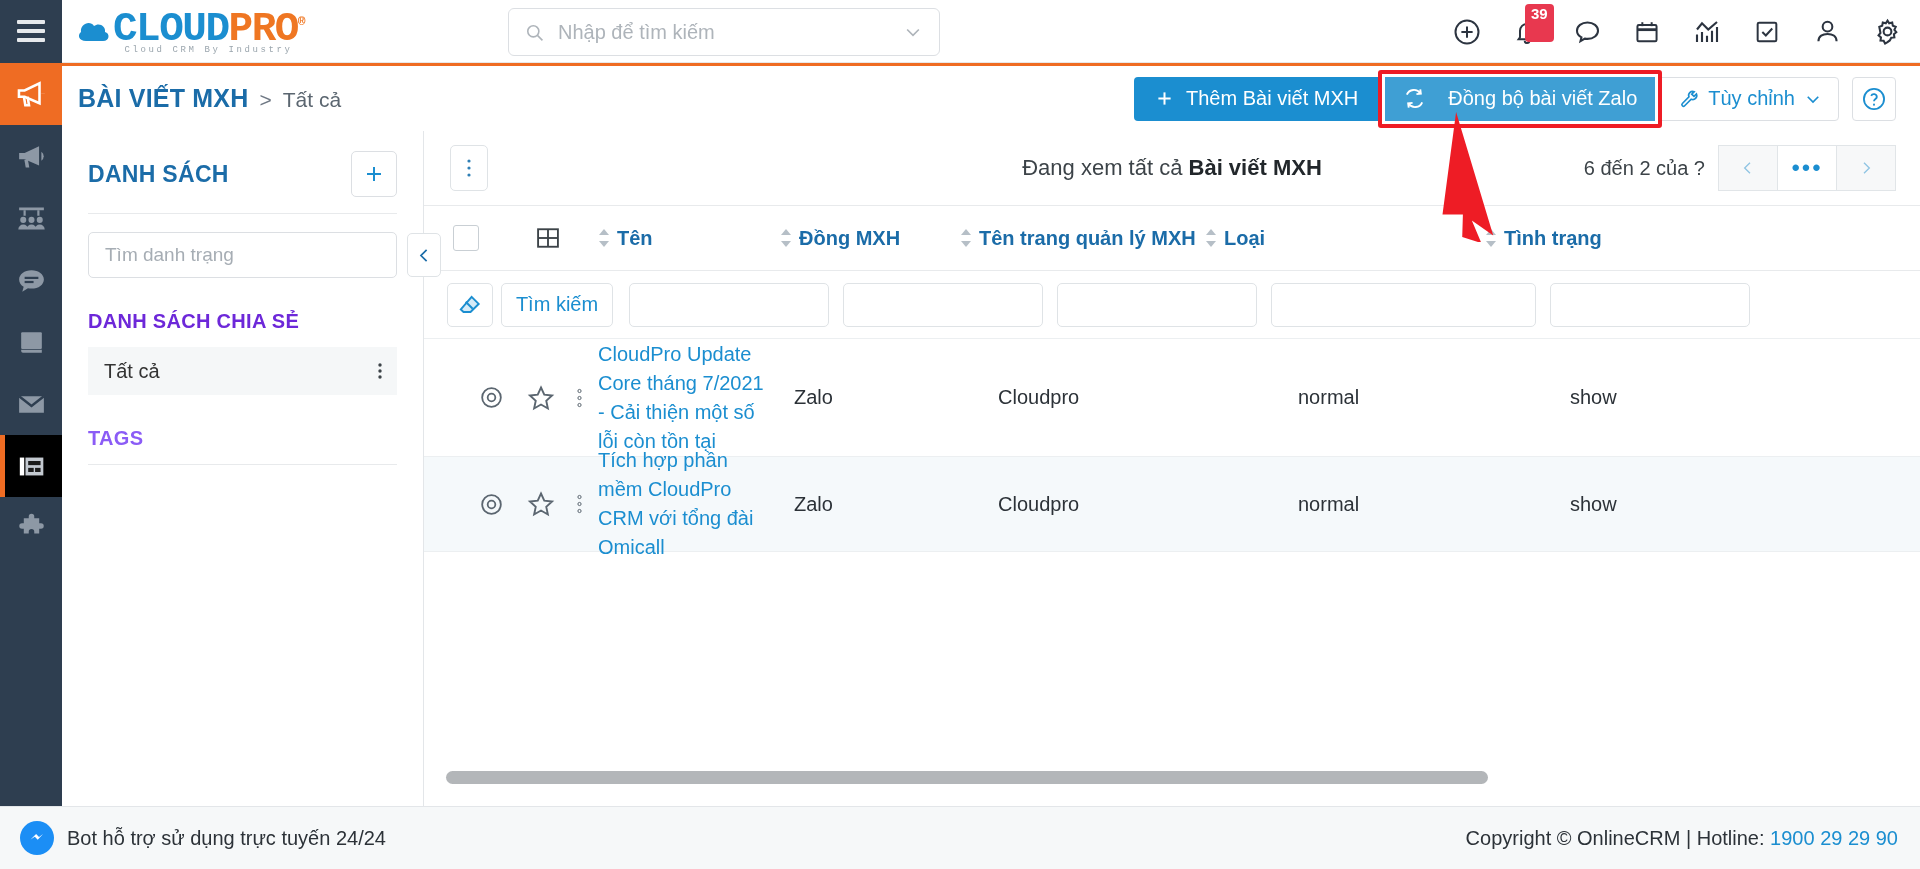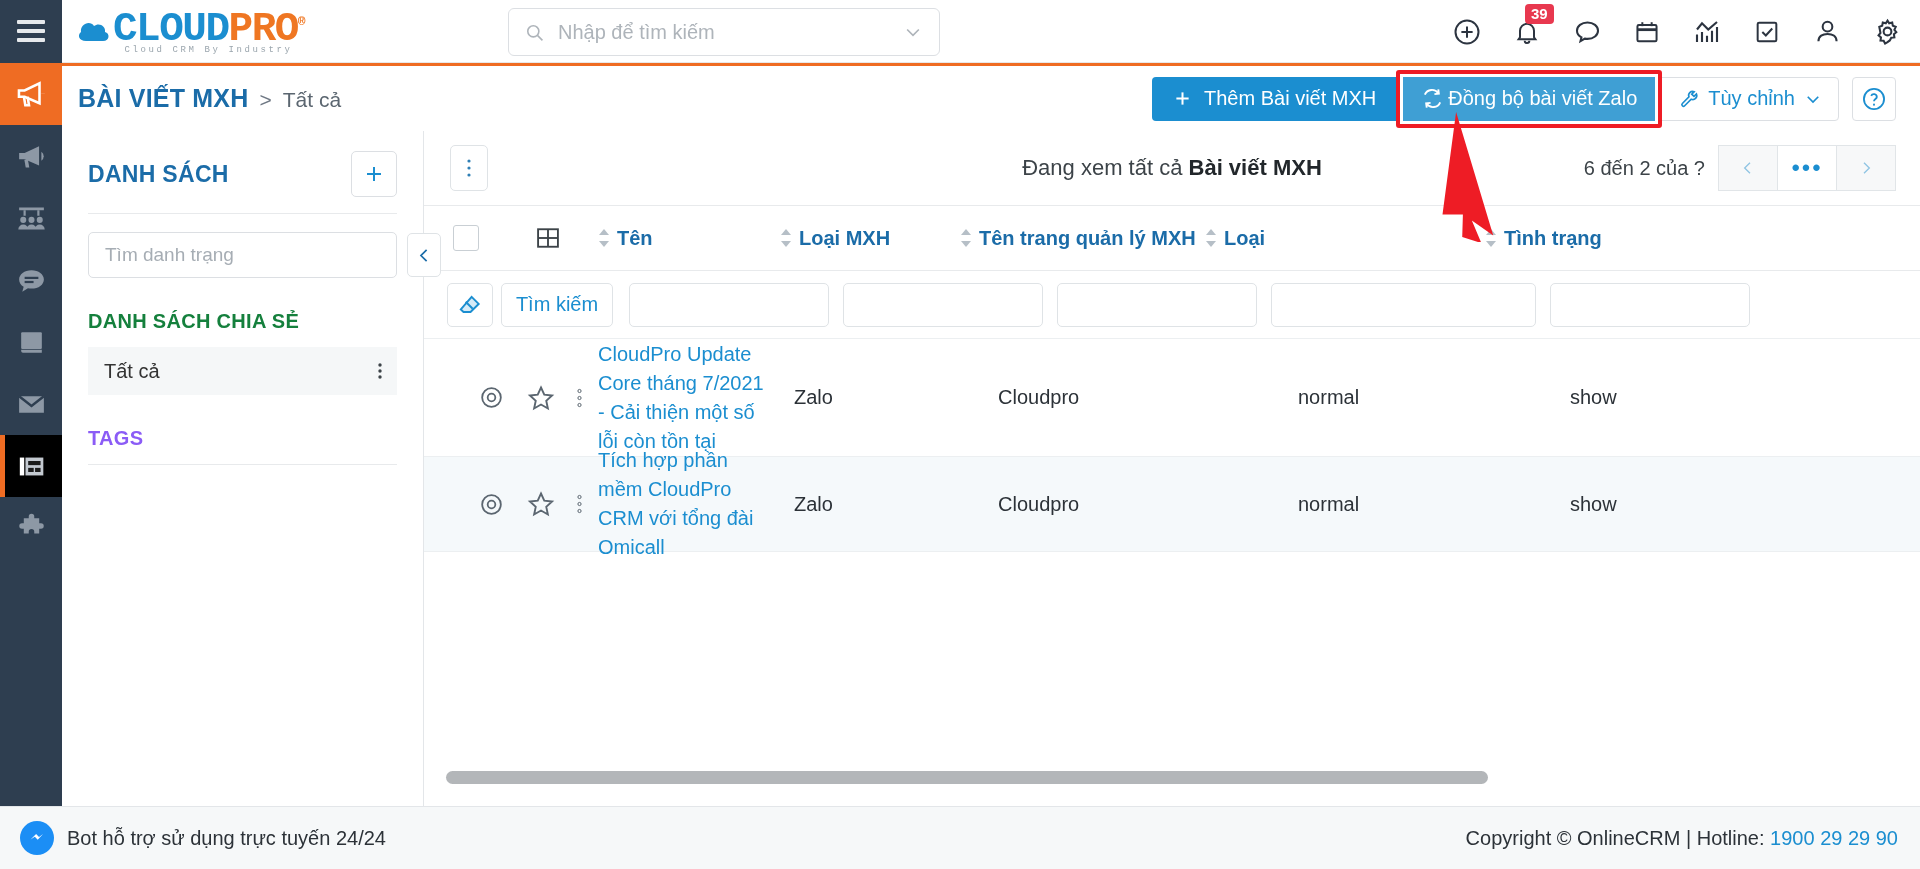--- a/index.html
+++ b/index.html
@@ -37,21 +37,21 @@
     display: flex; align-items: center; padding: 0 16px; cursor: text;
   }
   .search-box .mag { width: 19px; height: 19px; flex: 0 0 auto; }
   .search-placeholder { margin-left: 14px; font-size: 20px; color: #aeb4ba; flex: 1; }
   .search-caret { width: 20px; height: 20px; }
 
   .hdr-icons { position: absolute; right: 18px; top: 0; height: 63px; display: flex; align-items: center; gap: 30px; }
   .hdr-icon { position: relative; width: 30px; height: 30px; cursor: pointer; display: flex; align-items: center; justify-content: center; }
   .badge {
     position: absolute; top: -13px; left: 13px; background: #e8384f; color: #fff;
-    font-size: 15px; font-weight: bold; border-radius: 4px; padding: 1px 6px 2px; line-height: 1.15;
+    font-size: 15px; font-weight: bold; border-radius: 4px; padding: 1px 6px 20px; line-height: 1.15;
   }
 
   
   .rail {
     position: absolute; left: 0; top: 63px; width: 62px; height: 743px;
     background: #2e3e50; display: flex; flex-direction: column; align-items: center;
   }
   .rail-item { width: 62px; height: 62px; display: flex; align-items: center; justify-content: center; cursor: pointer; position: relative; }
   .rail-item.active-orange { background: #ef6c23; }
   .rail-item.active-dark { background: #000000; }
@@ -70,21 +70,21 @@
   .act-group { position: absolute; right: 24px; display: flex; align-items: center; }
   .btn-add {
     height: 44px; background: #1b8ed0; color: #fff; border: none; border-radius: 4px 0 0 4px;
     font-size: 20px; padding: 0 20px; display: flex; align-items: center; gap: 11px;
     cursor: pointer; font-family: inherit; white-space: nowrap;
   }
   .sync-wrap { position: relative; padding: 7px; }
   .sync-hl { position: absolute; inset: 0; border: 4px solid #ee1c25; border-radius: 3px; pointer-events: none; }
   .btn-sync {
     height: 44px; background: #3f9fd4; color: #fff; border: none;
-    font-size: 20px; padding: 0 18px; display: flex; align-items: center; gap: 4px;
+    font-size: 20px; padding: 0 18px; display: flex; align-items: center; gap: 22px;
     cursor: pointer; font-family: inherit; white-space: nowrap;
   }
   .btn-custom {
     height: 44px; background: #fff; color: #1b8ed0; border: 1px solid #dcdfe3; border-radius: 0 4px 4px 0;
     font-size: 20px; padding: 0 16px; display: flex; align-items: center; gap: 9px;
     cursor: pointer; font-family: inherit; white-space: nowrap; margin-left: -1px;
   }
   .btn-help {
     width: 44px; height: 44px; background: #fff; color: #1b8ed0; border: 1px solid #dcdfe3; border-radius: 4px;
     display: flex; align-items: center; justify-content: center; margin-left: 13px; cursor: pointer;
@@ -99,21 +99,21 @@
   .lp-title { font-size: 23px; font-weight: bold; color: #1b6ca8; letter-spacing: .3px; }
   .lp-add {
     width: 46px; height: 46px; border: 1px solid #dcdfe3; border-radius: 5px; background: #fff;
     display: flex; align-items: center; justify-content: center; cursor: pointer;
   }
   .lp-rule { margin: 16px 26px 0; border-top: 1px solid #e8eaec; }
   .lp-search {
     margin: 18px 26px 0; height: 46px; border: 1px solid #dcdfe3; border-radius: 5px;
     display: flex; align-items: center; padding: 0 16px; font-size: 19px; color: #a6adb4; cursor: text;
   }
-  .lp-section { margin: 32px 26px 0; font-size: 20px; font-weight: bold; color: #15803d; letter-spacing: .3px; }
+  .lp-section { margin: 32px 26px 0; font-size: 20px; font-weight: bold; color: #6d28d9; letter-spacing: .3px; }
   .lp-item {
     margin: 14px 26px 0; height: 48px; background: #f5f7f8; display: flex; align-items: center;
     justify-content: space-between; padding: 0 14px 0 16px; font-size: 20px; color: #333; cursor: pointer;
   }
   .lp-tags { margin: 32px 26px 0; font-size: 20px; font-weight: bold; color: #8b5cf6; letter-spacing: .3px; }
   .lp-tags-rule { margin: 14px 26px 0; border-top: 1px solid #e8eaec; }
 
   
   .main {
     position: absolute; left: 424px; top: 131px; width: 1496px; height: 675px; background: #fff;
@@ -471,21 +471,21 @@
             <polygon points="6,2 11,8 1,8"></polygon>
             <polygon points="6,20 11,14 1,14"></polygon>
           </svg>
         <span>Tên</span>
       </div>
       <div class="th" style="width:180px;">
         <svg class="sortar" width="12" height="22" viewBox="0 0 12 22" fill="#b6bfc7">
             <polygon points="6,2 11,8 1,8"></polygon>
             <polygon points="6,20 11,14 1,14"></polygon>
           </svg>
-        <span>Loại MXH</span>
+        <span>Đồng MXH</span>
       </div>
       <div class="th" style="width:245px;">
         <svg class="sortar" width="12" height="22" viewBox="0 0 12 22" fill="#b6bfc7">
             <polygon points="6,2 11,8 1,8"></polygon>
             <polygon points="6,20 11,14 1,14"></polygon>
           </svg>
         <span>Tên trang quản lý MXH</span>
       </div>
       <div class="th" style="width:280px;">
         <svg class="sortar" width="12" height="22" viewBox="0 0 12 22" fill="#b6bfc7">

